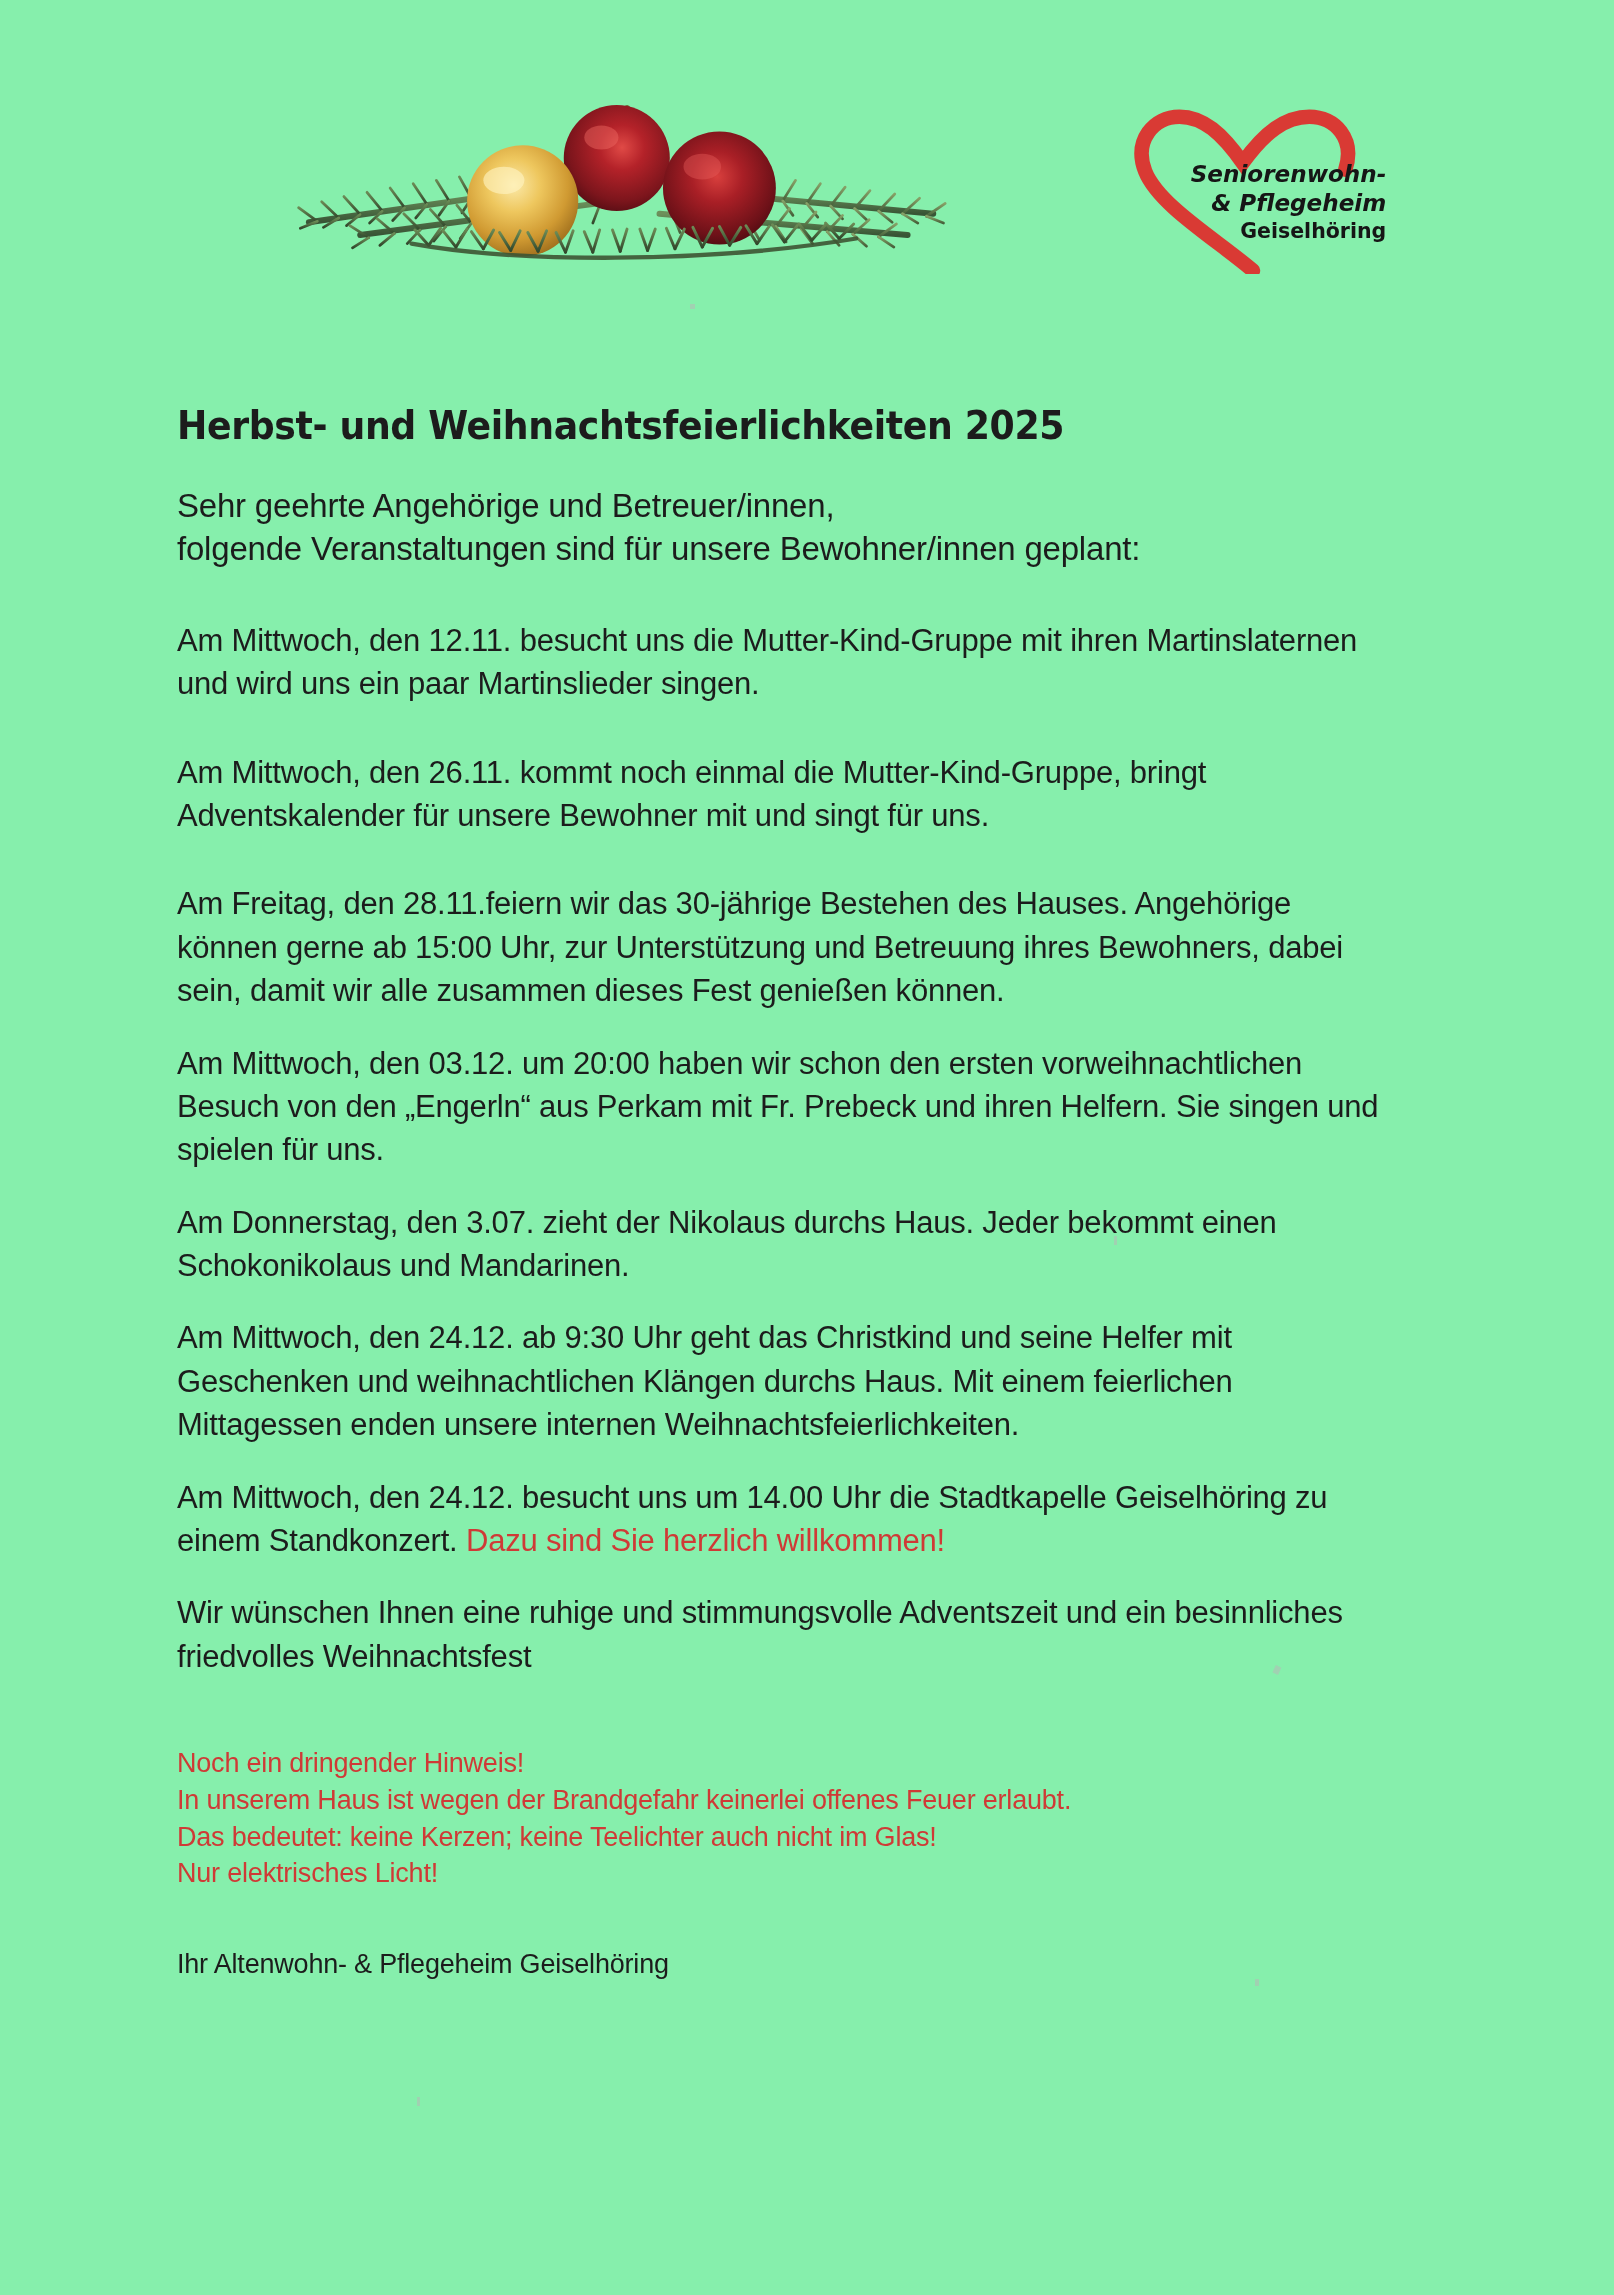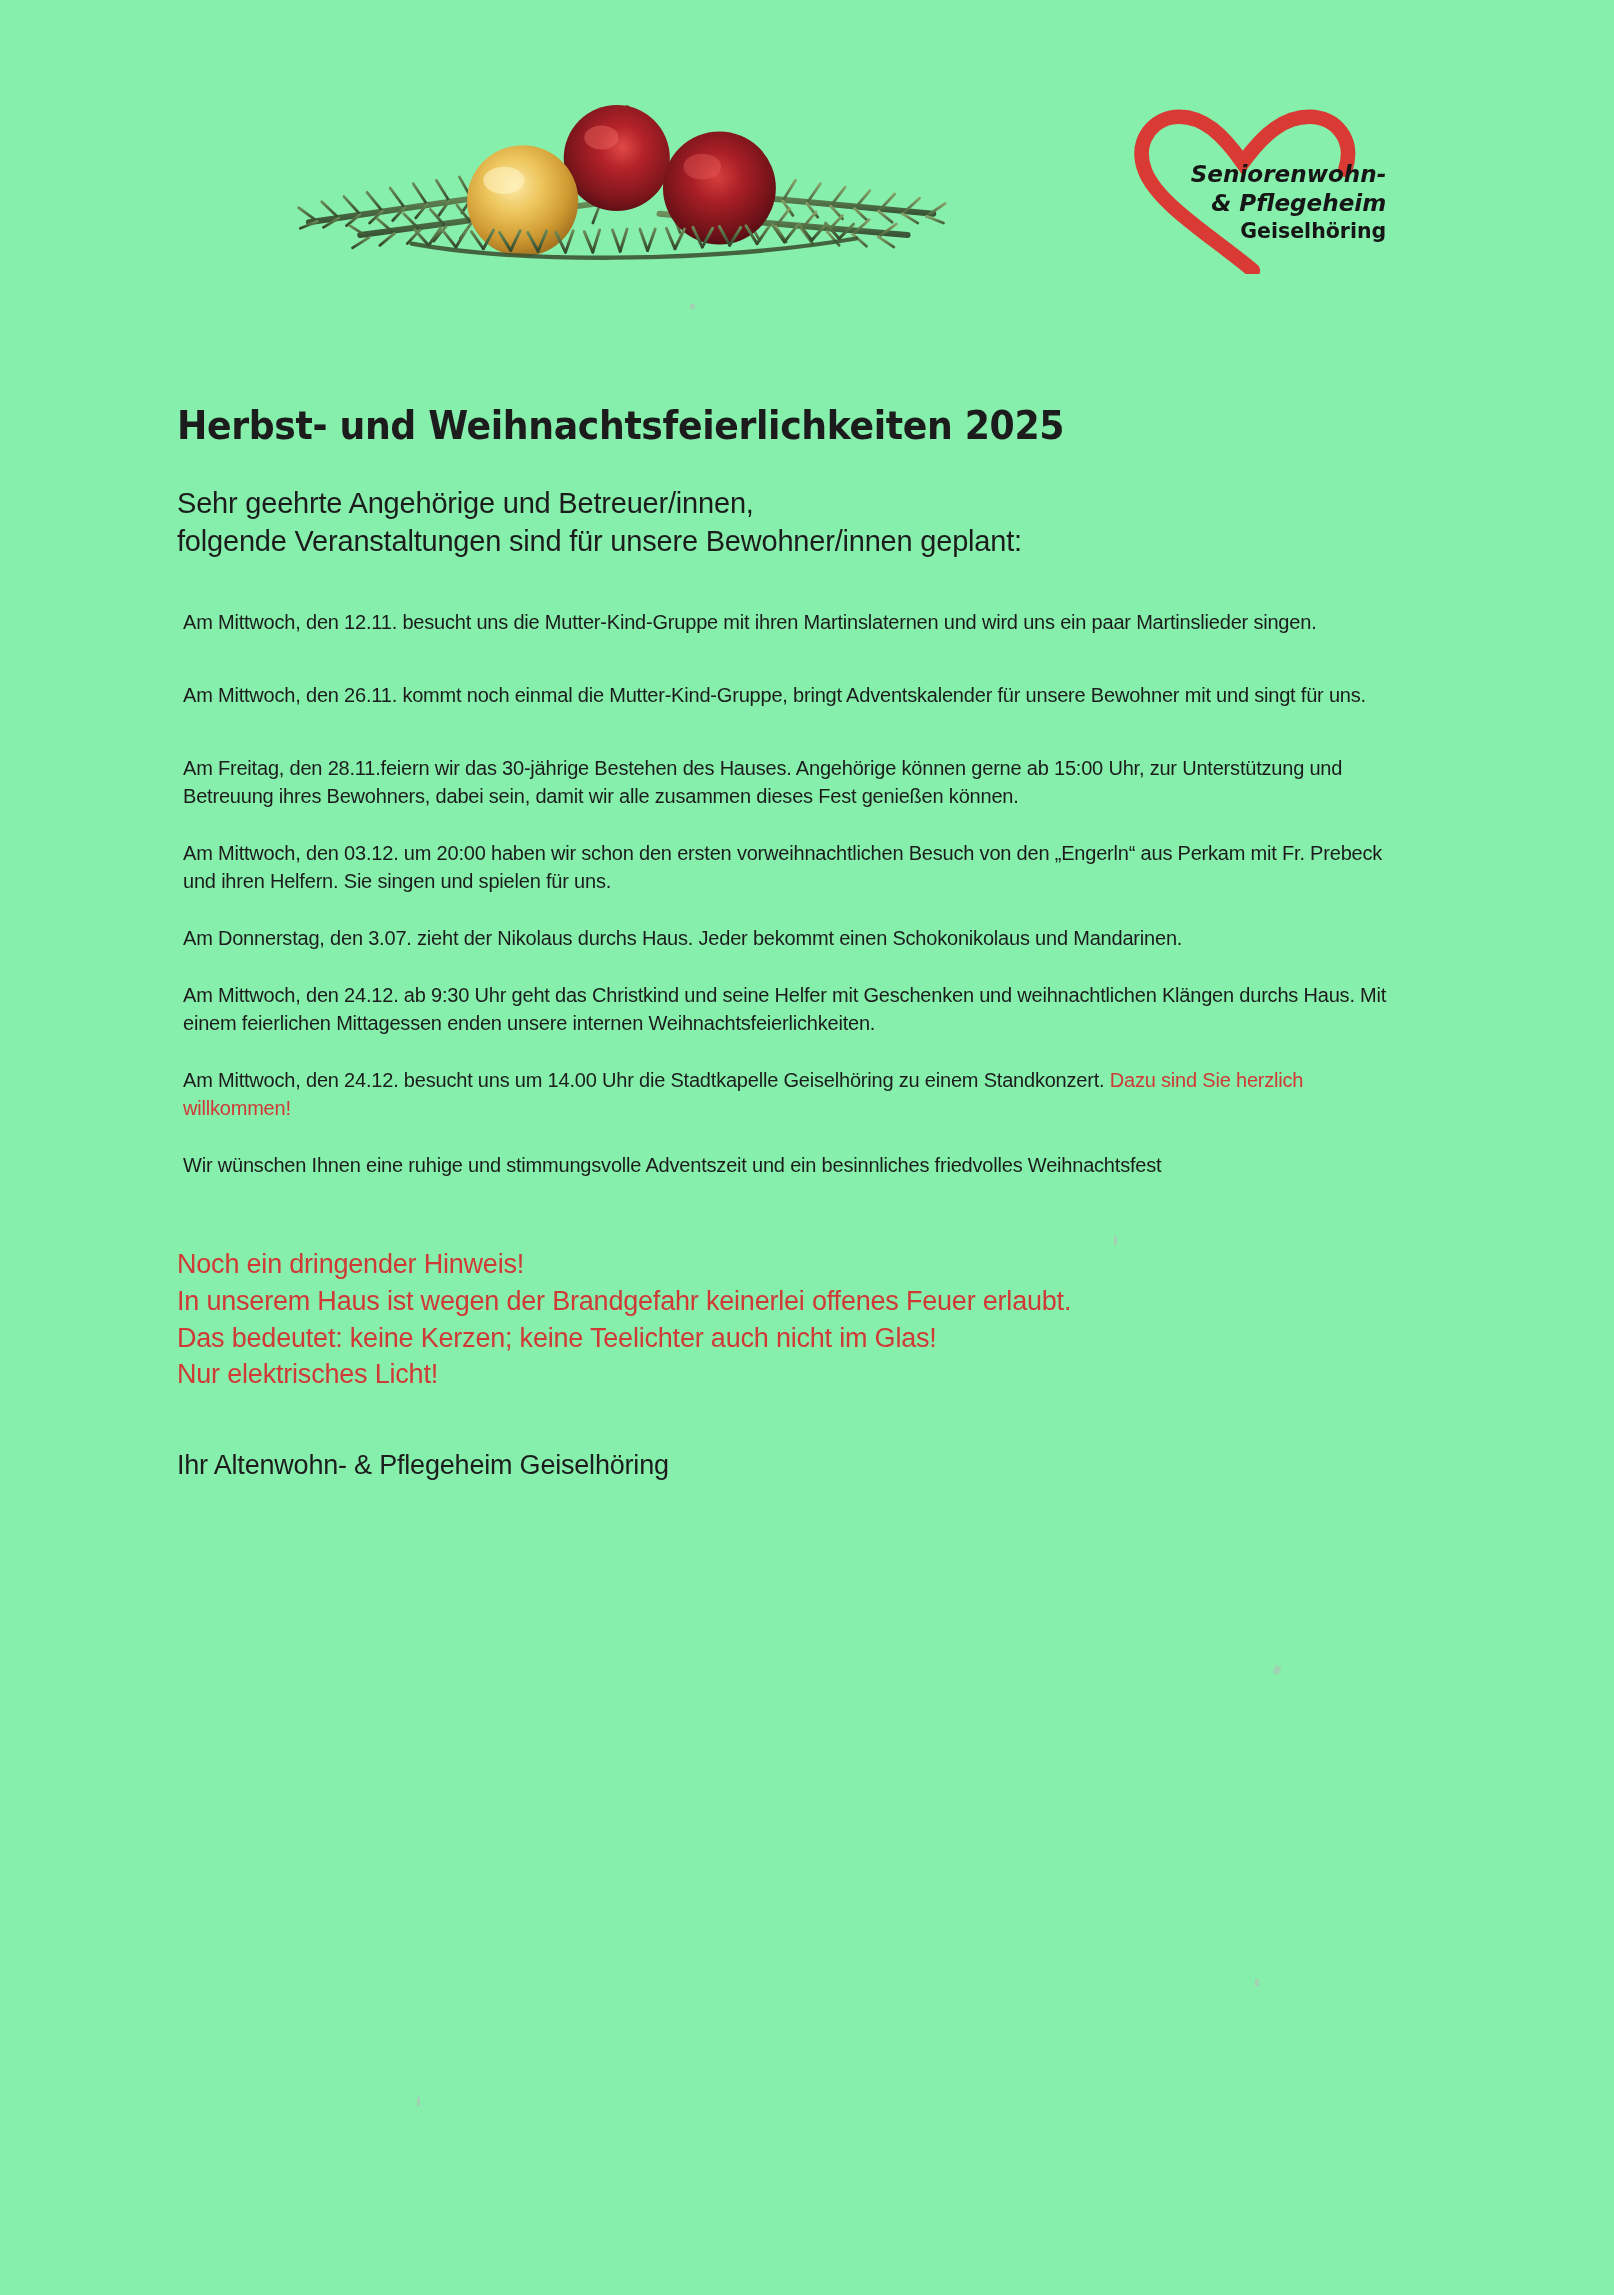--- a/index.html
+++ b/index.html
@@ -71,33 +71,33 @@
     font-weight: bold;
     letter-spacing: -0.4px;
     color: #1c1c1c;
     margin: 0 0 36px 0;
     line-height: 1.12;
     transform: scaleX(0.93);
     transform-origin: left center;
   }
 
   .salutation {
-    font-size: 29px;
+    font-size: 33px;
     line-height: 1.32;
     color: #1c1c1c;
     margin: 0 0 48px 0;
     letter-spacing: -0.2px;
   }
   .salutation .line { display: block; }
 
   .para {
-    font-size: 20px;
+    font-size: 31px;
     line-height: 1.40;
     color: #1c1c1c;
-    margin: 0 0 29px 6px;
+    margin: 0 0 29px 0;
     letter-spacing: -0.2px;
     max-width: 1221px;
   }
   .para.gap-wide { margin-bottom: 45px; }
 
   .red { color: #cf3a36; }
 
   
   .notice-block {
     margin: 67px 0 16px 0;

